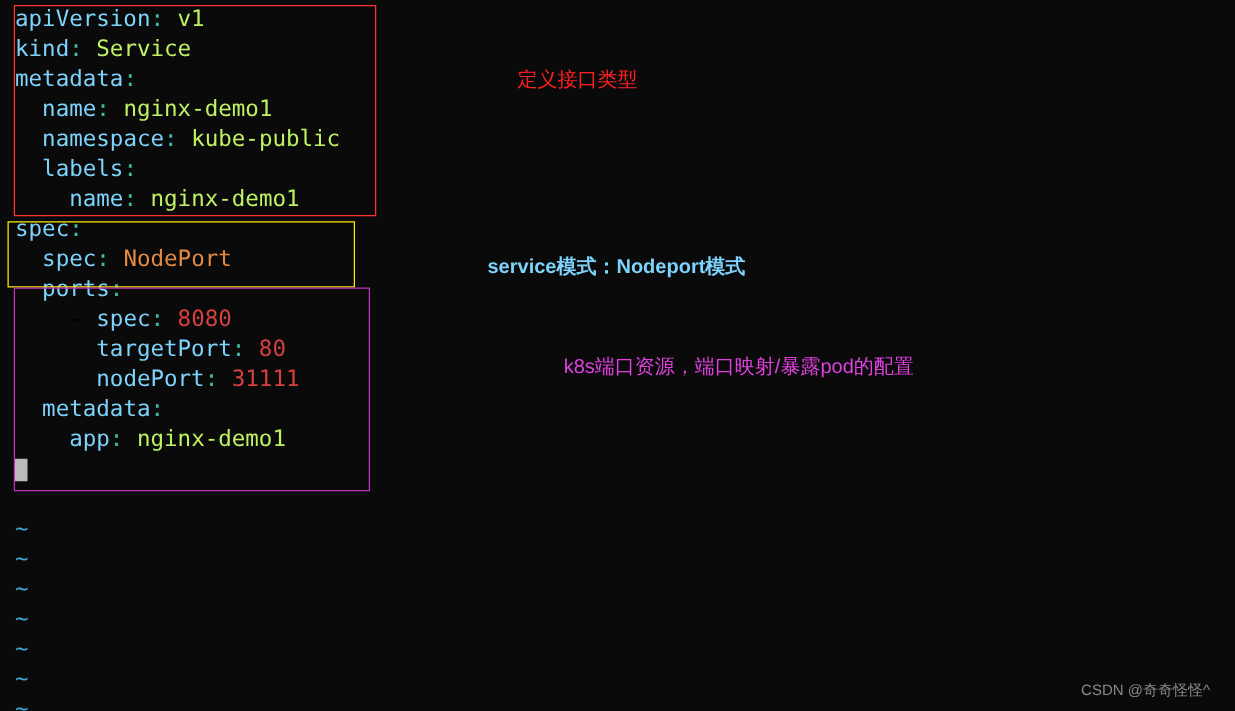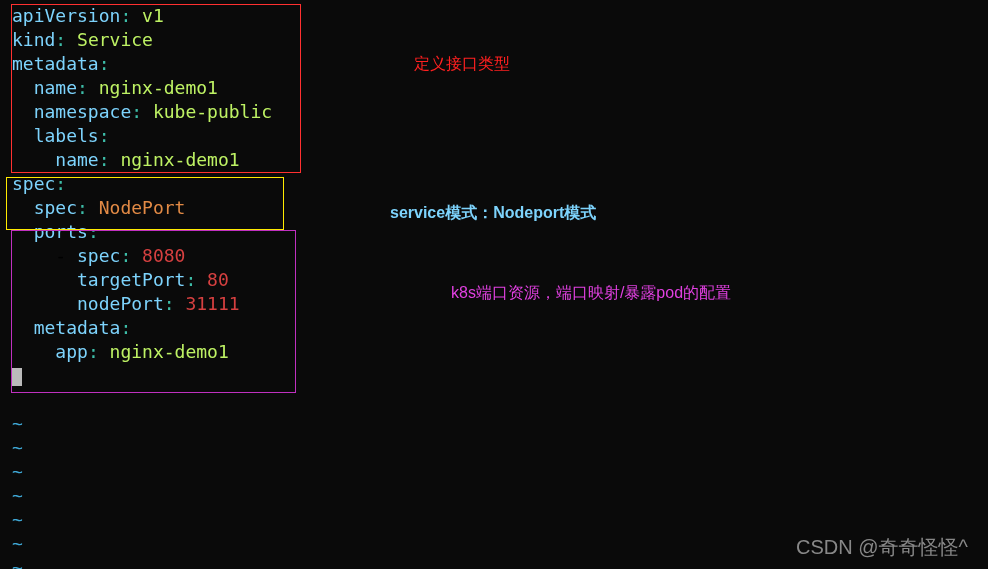--- a/index.html
+++ b/index.html
@@ -59,21 +59,21 @@
     }
     .annot-red { color: #ff2020; top: 54px; left: 414px; }
     .annot-yellow { color: #7dd3fc; top: 203px; left: 390px; font-weight: bold; }
     .annot-magenta { color: #e040e0; top: 283px; left: 403px; margin-left: 48px; }
     .watermark {
       position: absolute;
       right: 20px;
       bottom: 8px;
       color: #888;
       font-family: "Microsoft YaHei", sans-serif;
-      font-size: 20px;
+      font-size: 12px;
     }
     .cursor-block {
       display: inline-block;
       width: 10px;
       height: 18px;
       background: #bbb;
       vertical-align: middle;
     }
     pre { font-family: inherit; }
   </style>

